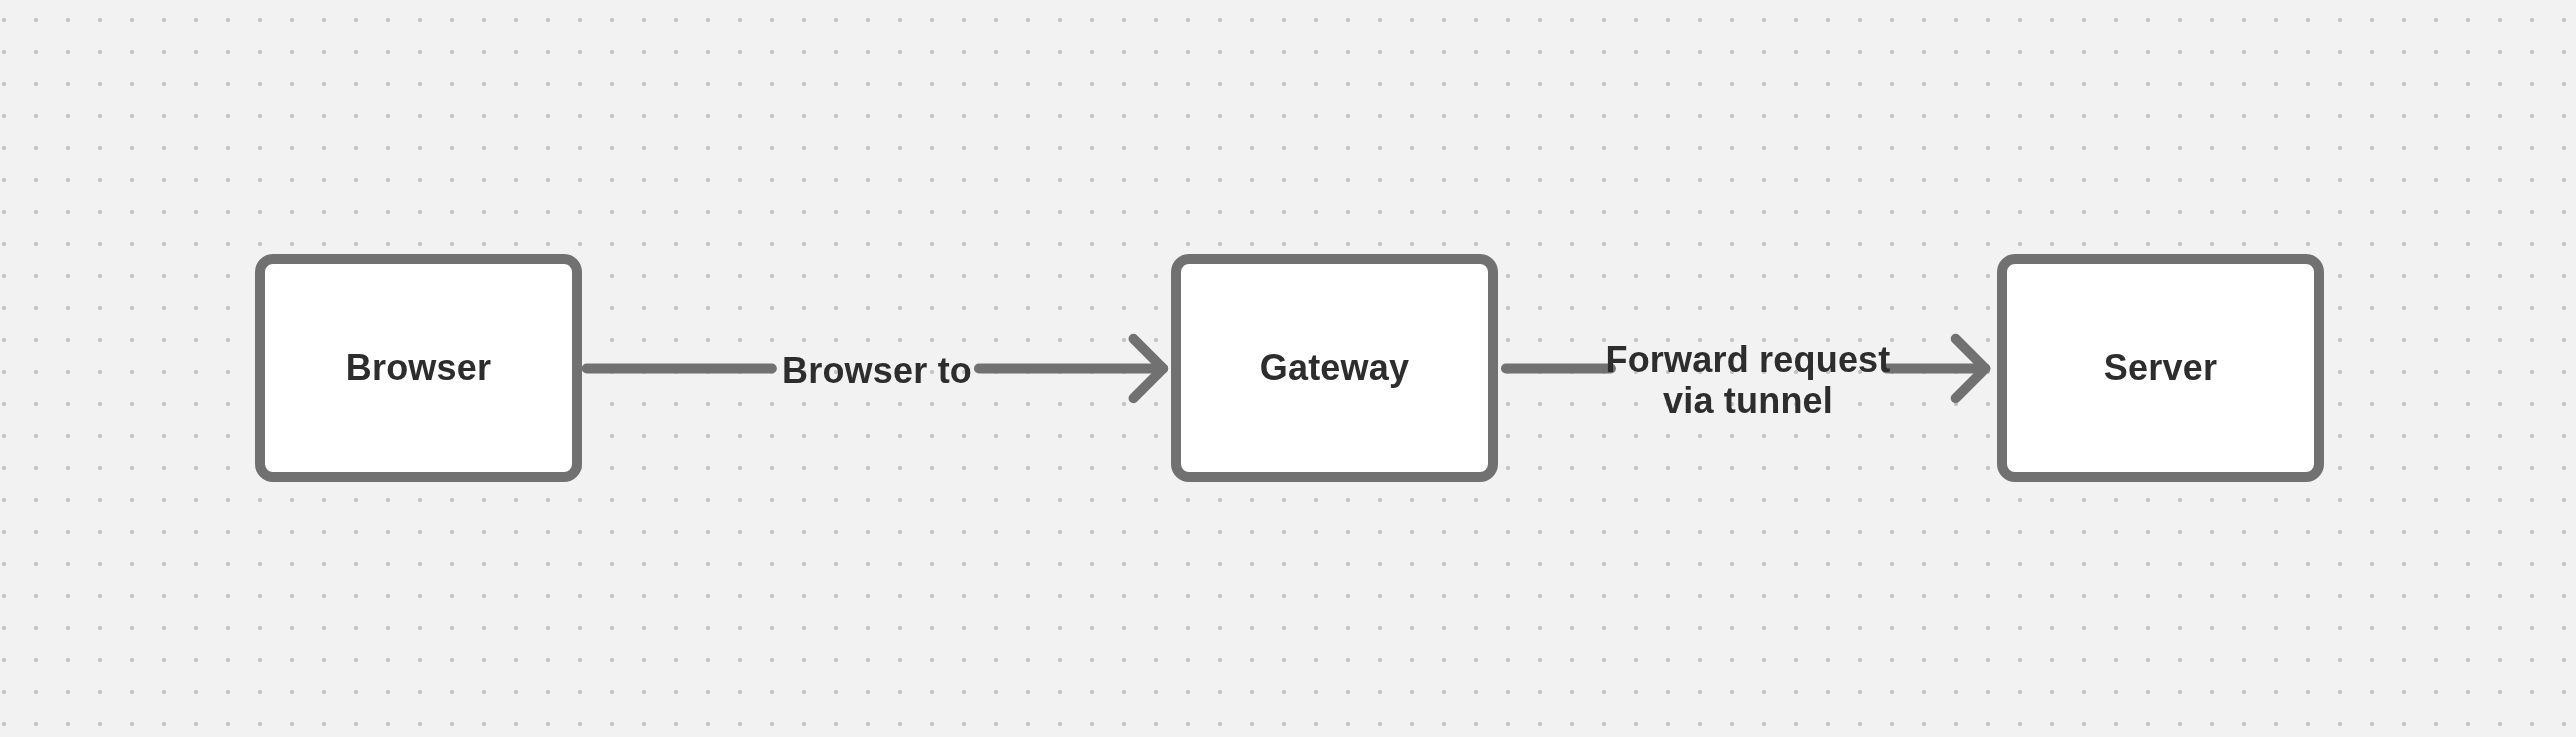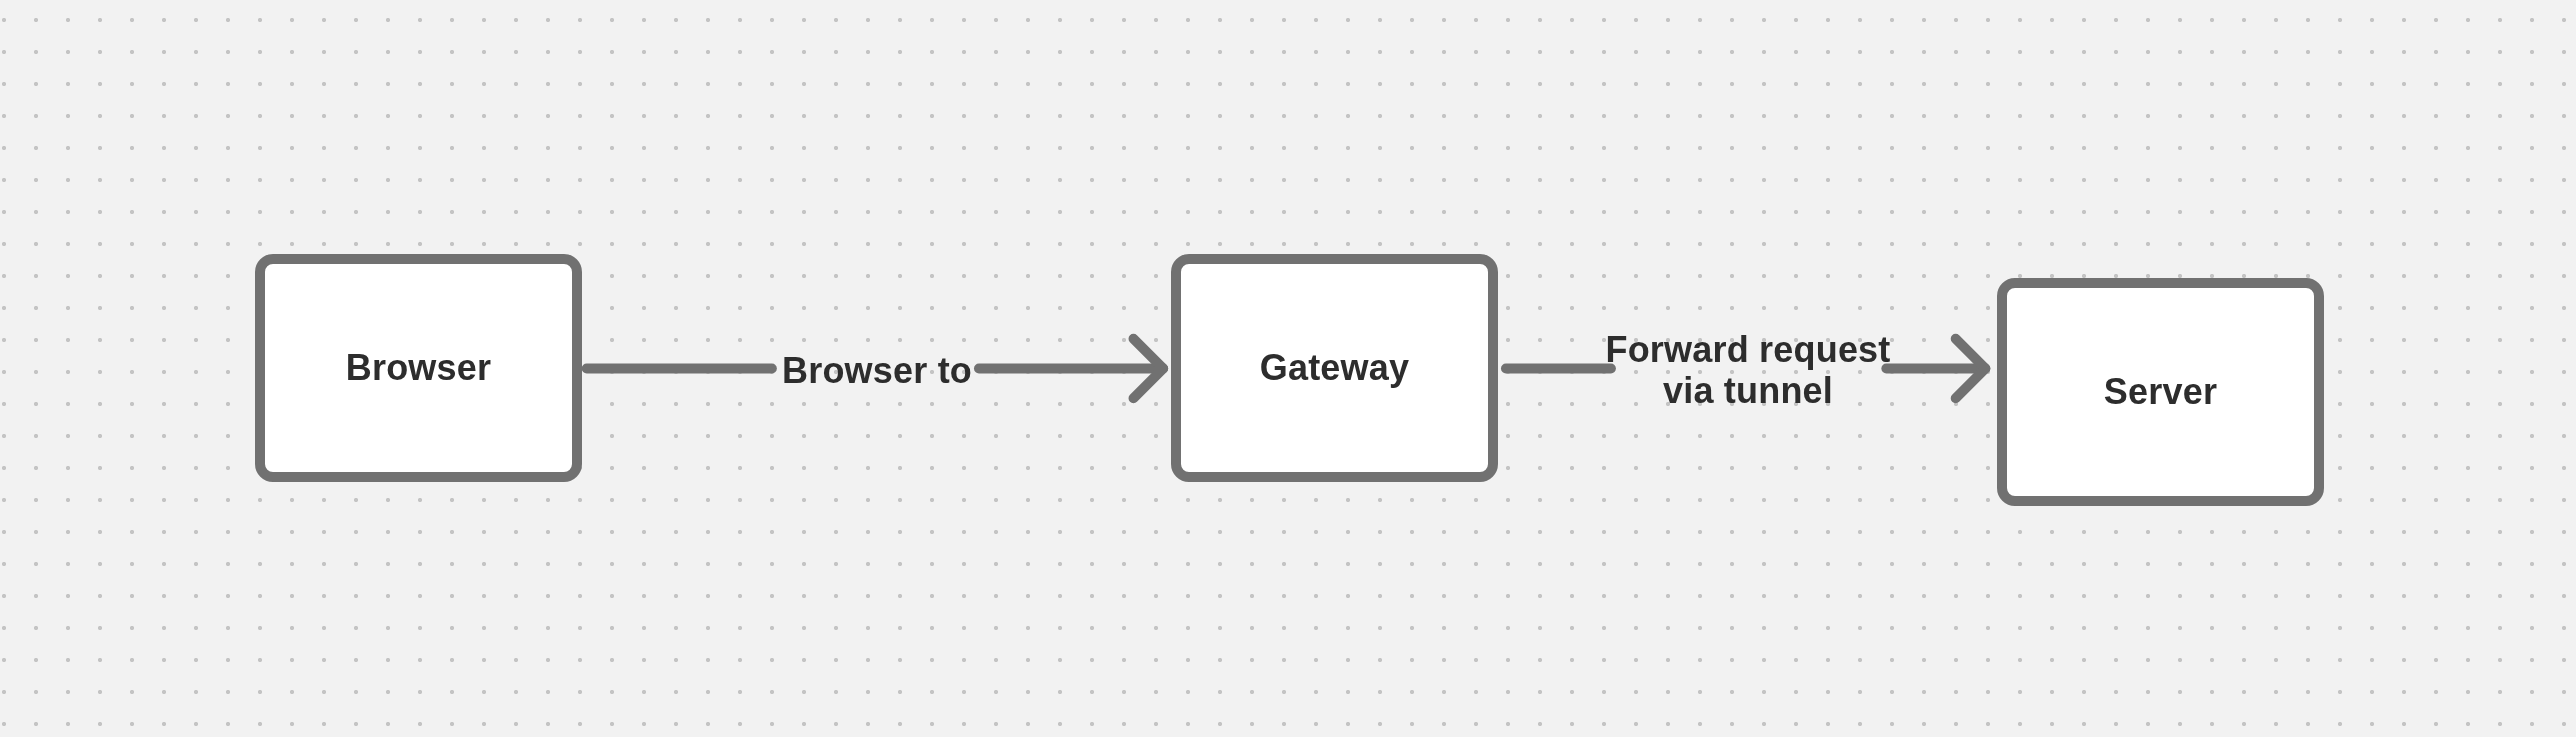--- a/index.html
+++ b/index.html
@@ -48,33 +48,33 @@
     align-items: center;
     justify-content: center;
   }
   .node-label {
     font-size: 36px;
     color: var(--text);
     letter-spacing: 0.2px;
   }
   .node-browser { left: 255px;  top: 254px; }
   .node-gateway { left: 1171px; top: 254px; }
-  .node-server  { left: 1997px; top: 254px; margin-top: 24px; }
+  .node-server  { left: 1997px; top: 254px; }
   .edge-label {
     position: absolute;
     transform: translate(-50%, -50%);
     font-size: 36px;
     line-height: 41px;
     color: var(--text);
     text-align: center;
     white-space: pre-line;
     letter-spacing: 0.2px;
   }
   .edge-label-1 { left: 877px;  top: 370px; }
-  .edge-label-2 { left: 1748px; top: 370px; text-align: center; }
+  .edge-label-2 { left: 1748px; top: 380px; text-align: center; }
 </style>
 </head>
 <body>
 
 <div class="canvas">
 
   <svg class="edges-svg" viewBox="0 0 2600 744" xmlns="http://www.w3.org/2000/svg">
 
     <g>
       <line class="edge-stroke" x1="592" y1="372" x2="779" y2="372"></line>

